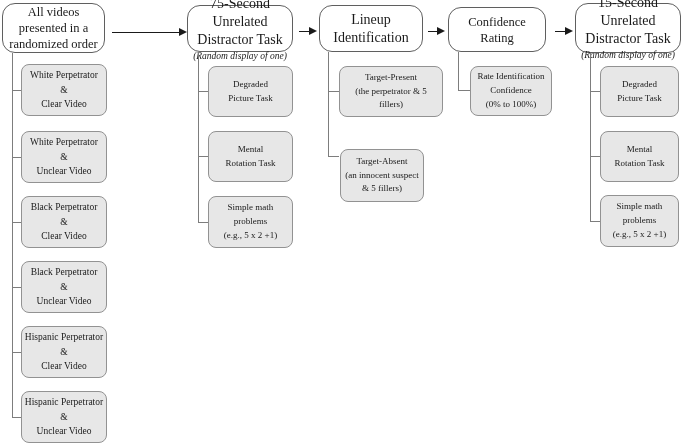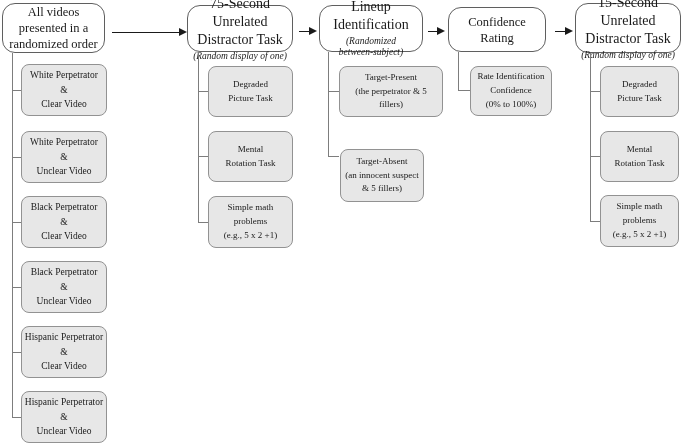--- a/index.html
+++ b/index.html
@@ -105,22 +105,20 @@
 Rotation Task</div>
   <div class="cbox c-txt" style="left:208px; top:196px; width:85px; height:52px;">Simple math
 problems
 (e.g., 5 x 2 +1)</div>
 
   <div class="aline" style="left:299px; top:31px; width:11px;"></div>
   <div class="ahead" style="left:309px; top:27px;"></div>
 
   <div class="hbox" id="s3h">
     <div class="t-md">Lineup Identification</div>
-    <div class="sub">(Randomized
-between-subject)</div>
   </div>
   <div class="vline" style="left:328px; top:52px; height:105px;"></div>
   <div class="hstub" style="left:328px; top:91px;  width:11px;"></div>
   <div class="hstub" style="left:328px; top:156px; width:11px;"></div>
   <div class="cbox c-txt" style="left:339px; top:66px;  width:104px; height:51px;">Target-Present
 (the perpetrator &amp; 5
 fillers)</div>
   <div class="cbox c-txt" style="left:340px; top:131px; width:84px; height:53px;margin-top:18px;">Target-Absent
 (an innocent suspect
 &amp; 5 fillers)</div>

